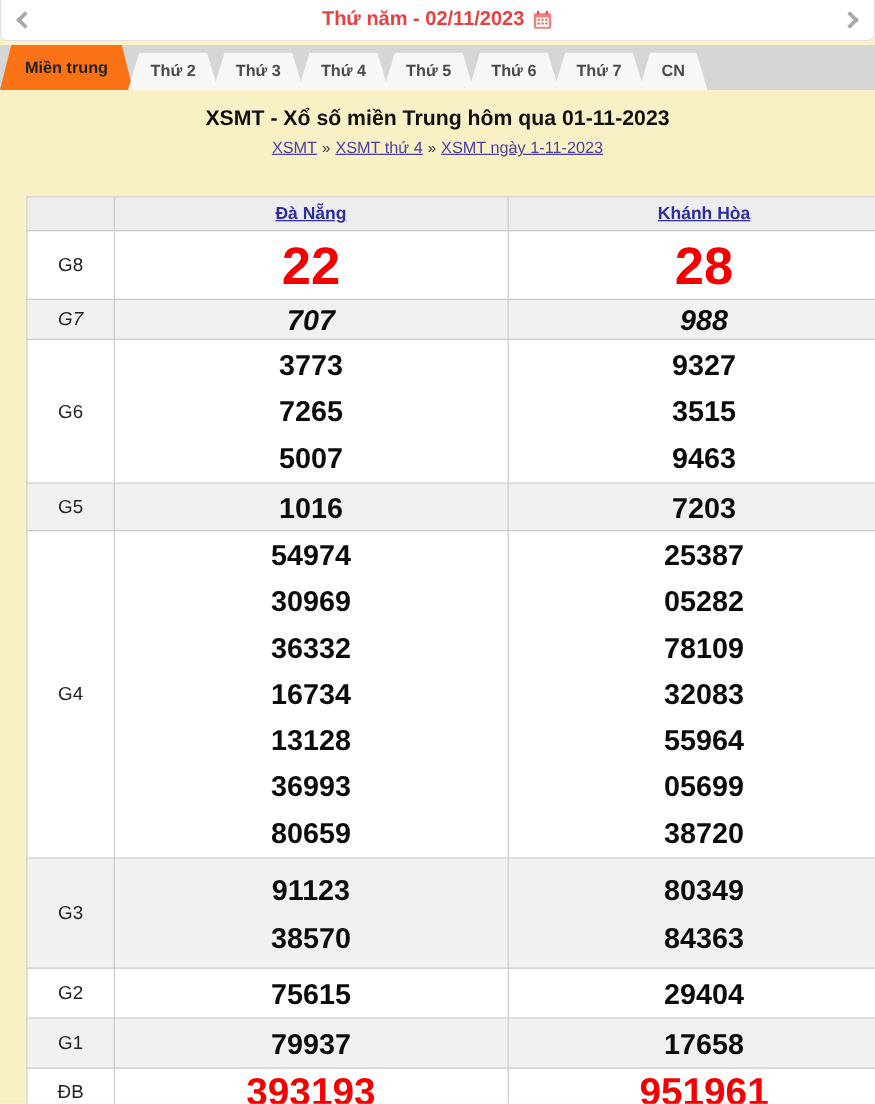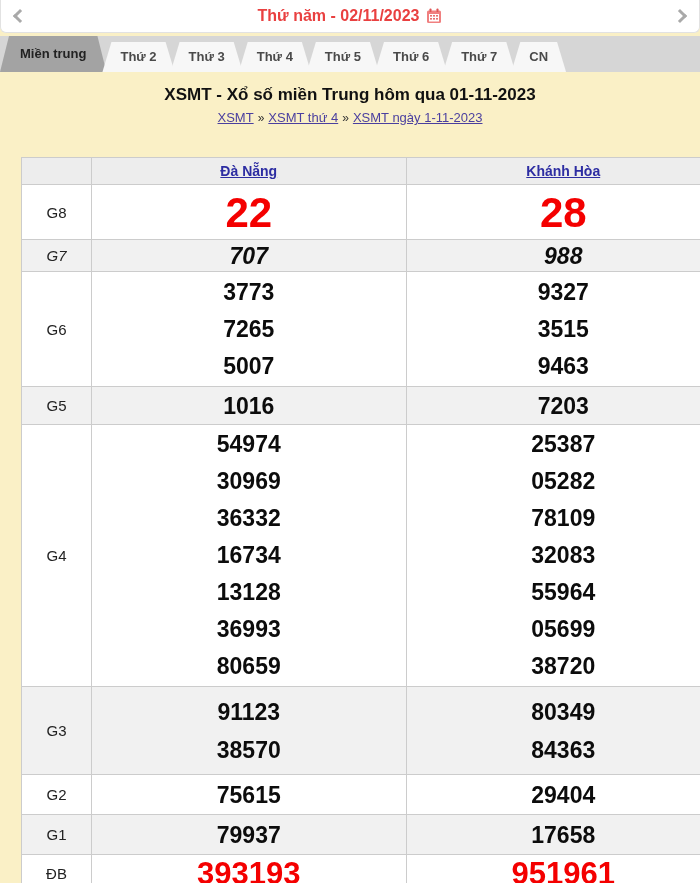--- a/index.html
+++ b/index.html
@@ -37,21 +37,21 @@
     display: flex; align-items: flex-end;
   }
   .tab {
     height: 30px; line-height: 30px; padding: 0 18px;
     background: #f7f7f7; color: #4a4a4a;
     font-size: 13px; font-weight: bold;
     clip-path: polygon(9px 0, calc(100% - 9px) 0, 100% 100%, 0 100%);
     margin-right: -4px; cursor: pointer; white-space: nowrap;
   }
   .tab.active {
-    height: 36px; line-height: 36px; background: #a3a3a3; color: #222222;
+    height: 36px; line-height: 36px; background: #f97316; color: #222222;
     padding: 0 20px;
   }
   
   .page-header { height: 85px; text-align: center; padding-top: 13px; }
   .page-title { font-size: 17px; font-weight: bold; color: #111111; }
   .breadcrumb { margin-top: 5px; font-size: 13px; color: #333333; }
   .breadcrumb a {
     color: #4a3f9f; text-decoration: underline; cursor: pointer;
   }
   .breadcrumb .sep { color: #333333; margin: 0 4px; font-size: 12px; }

